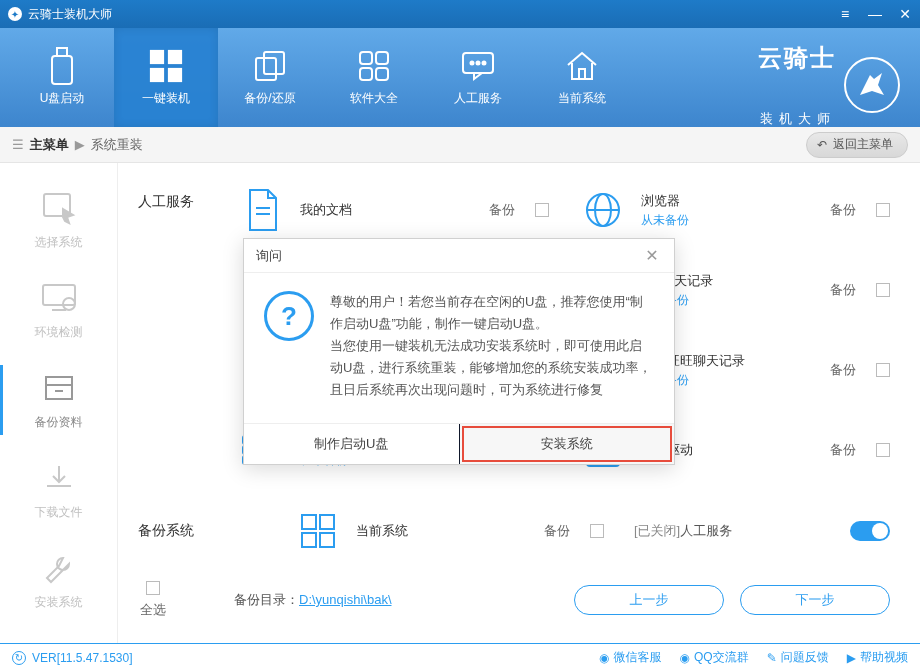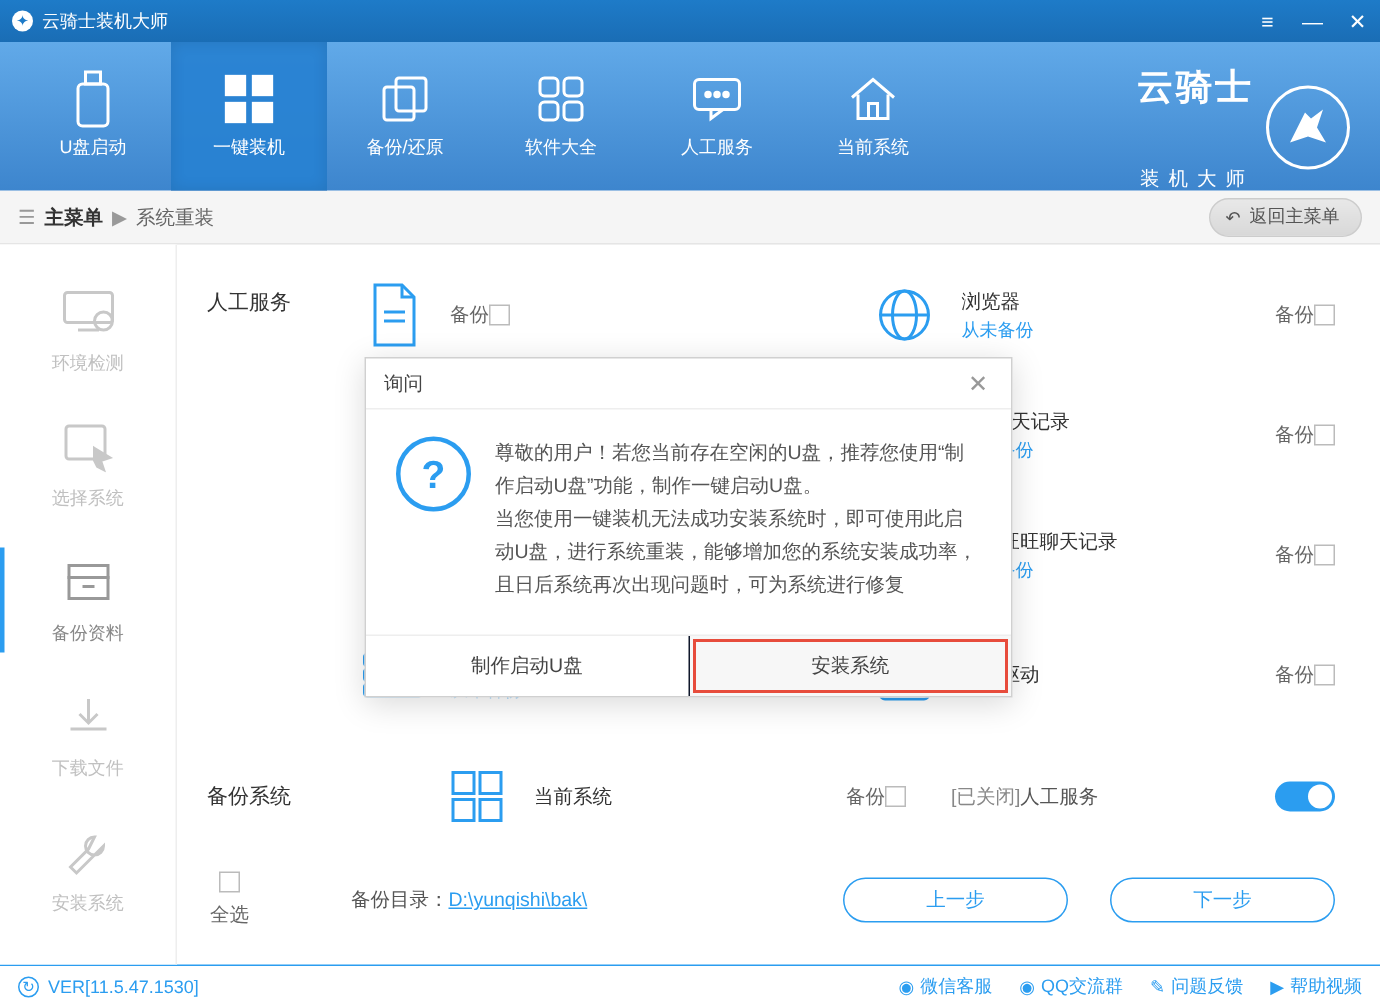--- a/index.html
+++ b/index.html
@@ -43,35 +43,35 @@
 .side-label { font-size:12px;}
 
 .content { flex:1; padding: 20px 30px 10px 20px; position:relative; overflow:hidden;}
 .section-label { font-size:14px; color:#333; position:absolute;}
 .grid { display:grid; grid-template-columns: 1fr 1fr; column-gap:30px; row-gap:26px; margin-left:100px;}
 .item { display:flex; align-items:center; gap:14px; height:54px;}
 .item-icon { width:48px; height:48px; display:flex;align-items:center;justify-content:center; flex-shrink:0;}
 .item-text { display:flex; flex-direction:column; gap:2px; flex:1;}
 .item-title { font-size:13px; color:#333;}
 .item-status { font-size:12px; color:#2b9df0;}
-.item-action { display:flex; align-items:center; gap:0; font-size:13px; color:#666;}
+.item-action { display:flex; align-items:center; gap:20px; font-size:13px; color:#666;}
 .checkbox { width:14px; height:14px; border:1px solid #bbb; background:#fff; display:inline-block;}
 
 .sys-section { margin-top:30px; display:flex; align-items:center;}
 .sys-item { display:flex; align-items:center; gap:14px; margin-left:100px; width:310px;}
 .antivirus { display:flex; align-items:center; font-size:13px; color:#555;}
 .toggle { width:40px; height:20px; border-radius:10px; background:#2b9df0; position:relative; cursor:pointer; margin-left:auto;}
 .toggle::after { content:""; position:absolute; right:2px; top:2px; width:16px; height:16px; background:#fff; border-radius:50%;}
 
 .bottom-row { display:flex; align-items:center; margin-top:26px; gap:10px;}
 .select-all { display:flex; align-items:center; gap:6px; font-size:13px; color:#666; margin-left:2px;flex-direction:column;}
 .backup-path { font-size:13px; color:#555; margin-left:58px;}
 .backup-path-link { color:#2b9df0; text-decoration:underline; cursor:pointer;}
 .nav-btn { width:150px; height:30px; border:1px solid #2b9df0; border-radius:15px; background:#fff; color:#2b9df0; font-size:13px; cursor:pointer; display:flex;align-items:center;justify-content:center;}
-.nav-btns { margin-left:auto; display:flex; gap:28px;}
+.nav-btns { margin-left:auto; display:flex; gap:16px;}
 
 
 .statusbar { height:28px; border-top:1px solid #2b9df0; display:flex; align-items:center; padding:0 12px; font-size:12px; color:#2b9df0;}
 .status-left { display:flex; align-items:center; gap:6px;}
 .status-right { margin-left:auto; display:flex; gap:18px;}
 .status-link { display:flex; align-items:center; gap:4px; cursor:pointer; color:#2b9df0;}
 .modal { position:absolute; left:243px; top:238px; width:432px; background:#fff; border:1px solid #d0d0d0; box-shadow:0 4px 20px rgba(0,0,0,0.15);}
 .modal-head { height:34px; display:flex; align-items:center; padding:0 12px; font-size:13px; color:#444; border-bottom:1px solid #eee;}
 .modal-close { margin-left:auto; width:20px; height:20px; cursor:pointer; color:#999; font-size:16px; display:flex;align-items:center;justify-content:center;}
 .modal-body { padding:18px 20px 22px 20px; display:flex; gap:16px;}
@@ -183,36 +183,36 @@
   <div class="back-btn">
     <span>↶</span>
     <span>返回主菜单</span>
   </div>
 </div>
 
 <div class="main">
   <div class="sidebar">
     <div class="side-item">
       <div class="side-icon">
+          <svg width="36" height="34" viewBox="0 0 36 34" fill="none" stroke="#c8c8c8" stroke-width="2">
+            <rect x="3" y="3" width="26" height="22" rx="2"></rect>
+            <path d="M22 18 L32 24 L26 26 L28 32 L24 30 L22 26 Z" fill="#c8c8c8"></path>
+          </svg>
+        </div>
+      <div class="side-label">选择系统</div>
+    </div>
+    <div class="side-item">
+      <div class="side-icon">
           <svg width="38" height="32" viewBox="0 0 38 32" fill="none" stroke="#c8c8c8" stroke-width="2">
             <rect x="3" y="3" width="32" height="20" rx="2"></rect>
             <circle cx="29" cy="22" r="6"></circle>
             <path d="M12 28h14"></path>
           </svg>
         </div>
       <div class="side-label">环境检测</div>
-    </div>
-    <div class="side-item">
-      <div class="side-icon">
-          <svg width="36" height="34" viewBox="0 0 36 34" fill="none" stroke="#c8c8c8" stroke-width="2">
-            <rect x="3" y="3" width="26" height="22" rx="2"></rect>
-            <path d="M22 18 L32 24 L26 26 L28 32 L24 30 L22 26 Z" fill="#c8c8c8"></path>
-          </svg>
-        </div>
-      <div class="side-label">选择系统</div>
     </div>
     <div class="side-item active">
       <div class="side-icon">
           <svg width="34" height="34" viewBox="0 0 34 34" fill="none" stroke="#999" stroke-width="2">
             <rect x="4" y="6" width="26" height="8"></rect>
             <rect x="4" y="14" width="26" height="14"></rect>
             <line x1="13" y1="20" x2="21" y2="20"></line>
           </svg>
         </div>
       <div class="side-label">备份资料</div>
@@ -242,20 +242,23 @@
     <div class="grid">
 
       <div class="item">
         <div class="item-icon">
             <svg width="36" height="44" viewBox="0 0 36 44" fill="none" stroke="#2b9df0" stroke-width="2">
               <path d="M6 2 H24 L32 10 V42 H6 Z"></path>
               <path d="M24 2 V10 H32"></path>
               <line x1="12" y1="20" x2="26" y2="20"></line>
               <line x1="12" y1="26" x2="26" y2="26"></line>
             </svg>
+          </div>
+        <div class="item-text">
+            <div class="item-title">我的文档</div>
           </div>
         <div class="item-action">
             <span>备份</span>
             <span class="checkbox"></span>
           </div>
       </div>
       <div class="item">
         <div class="item-icon">
             <svg width="40" height="40" viewBox="0 0 40 40" fill="none" stroke="#2b9df0" stroke-width="2">
               <circle cx="20" cy="20" r="16"></circle>

